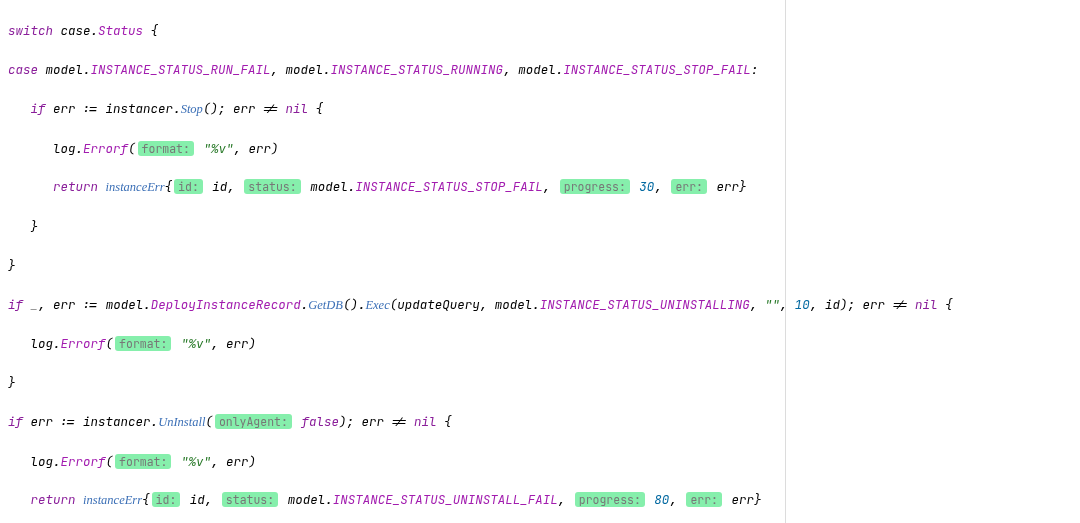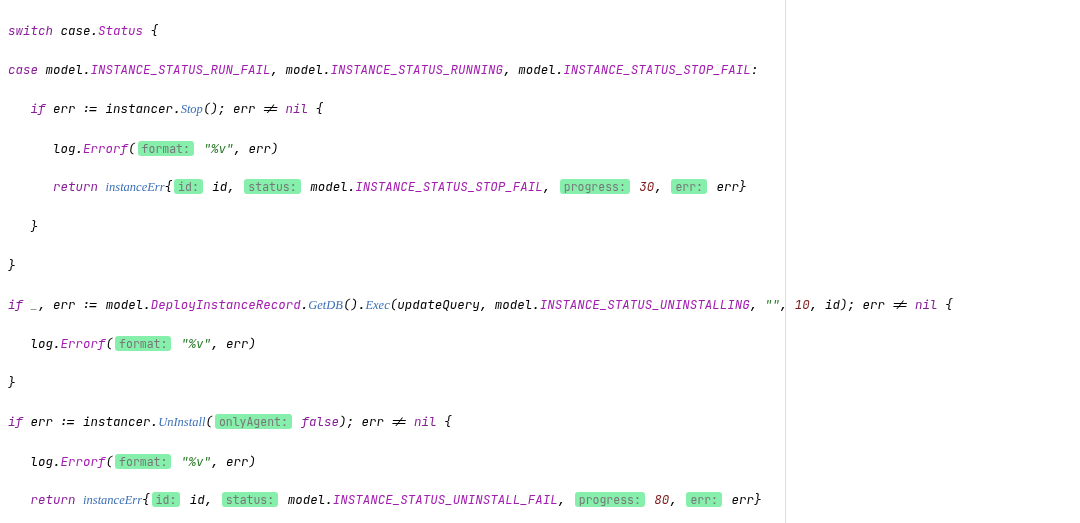--- a/index.html
+++ b/index.html
@@ -27,21 +27,21 @@
     left: 785px;
     width: 0;
     height: 523px;
     border-left: 1px solid #dcdcdc;
   }
   .line { display: block; }
   .kw   { color: #8a1e9a; }          
   .ident{ color: #000000; }          
   .prop { color: #a21caf; }          
   .func { color: #3b6fb6; font-family: Liberation Serif, serif; }          
-  .num  { color: #7f1d1d; }          
+  .num  { color: #0369a1; }          
   .str  { color: #2a7a2a; }          
   .punc { color: #000000; }          
   .param{
     font-style: normal;
     background: #86efac;
     color: #777777;
     border-radius: 3px;
     padding: 0 4px;
     margin: 16px 2px;
     font-size: 11.5px;

